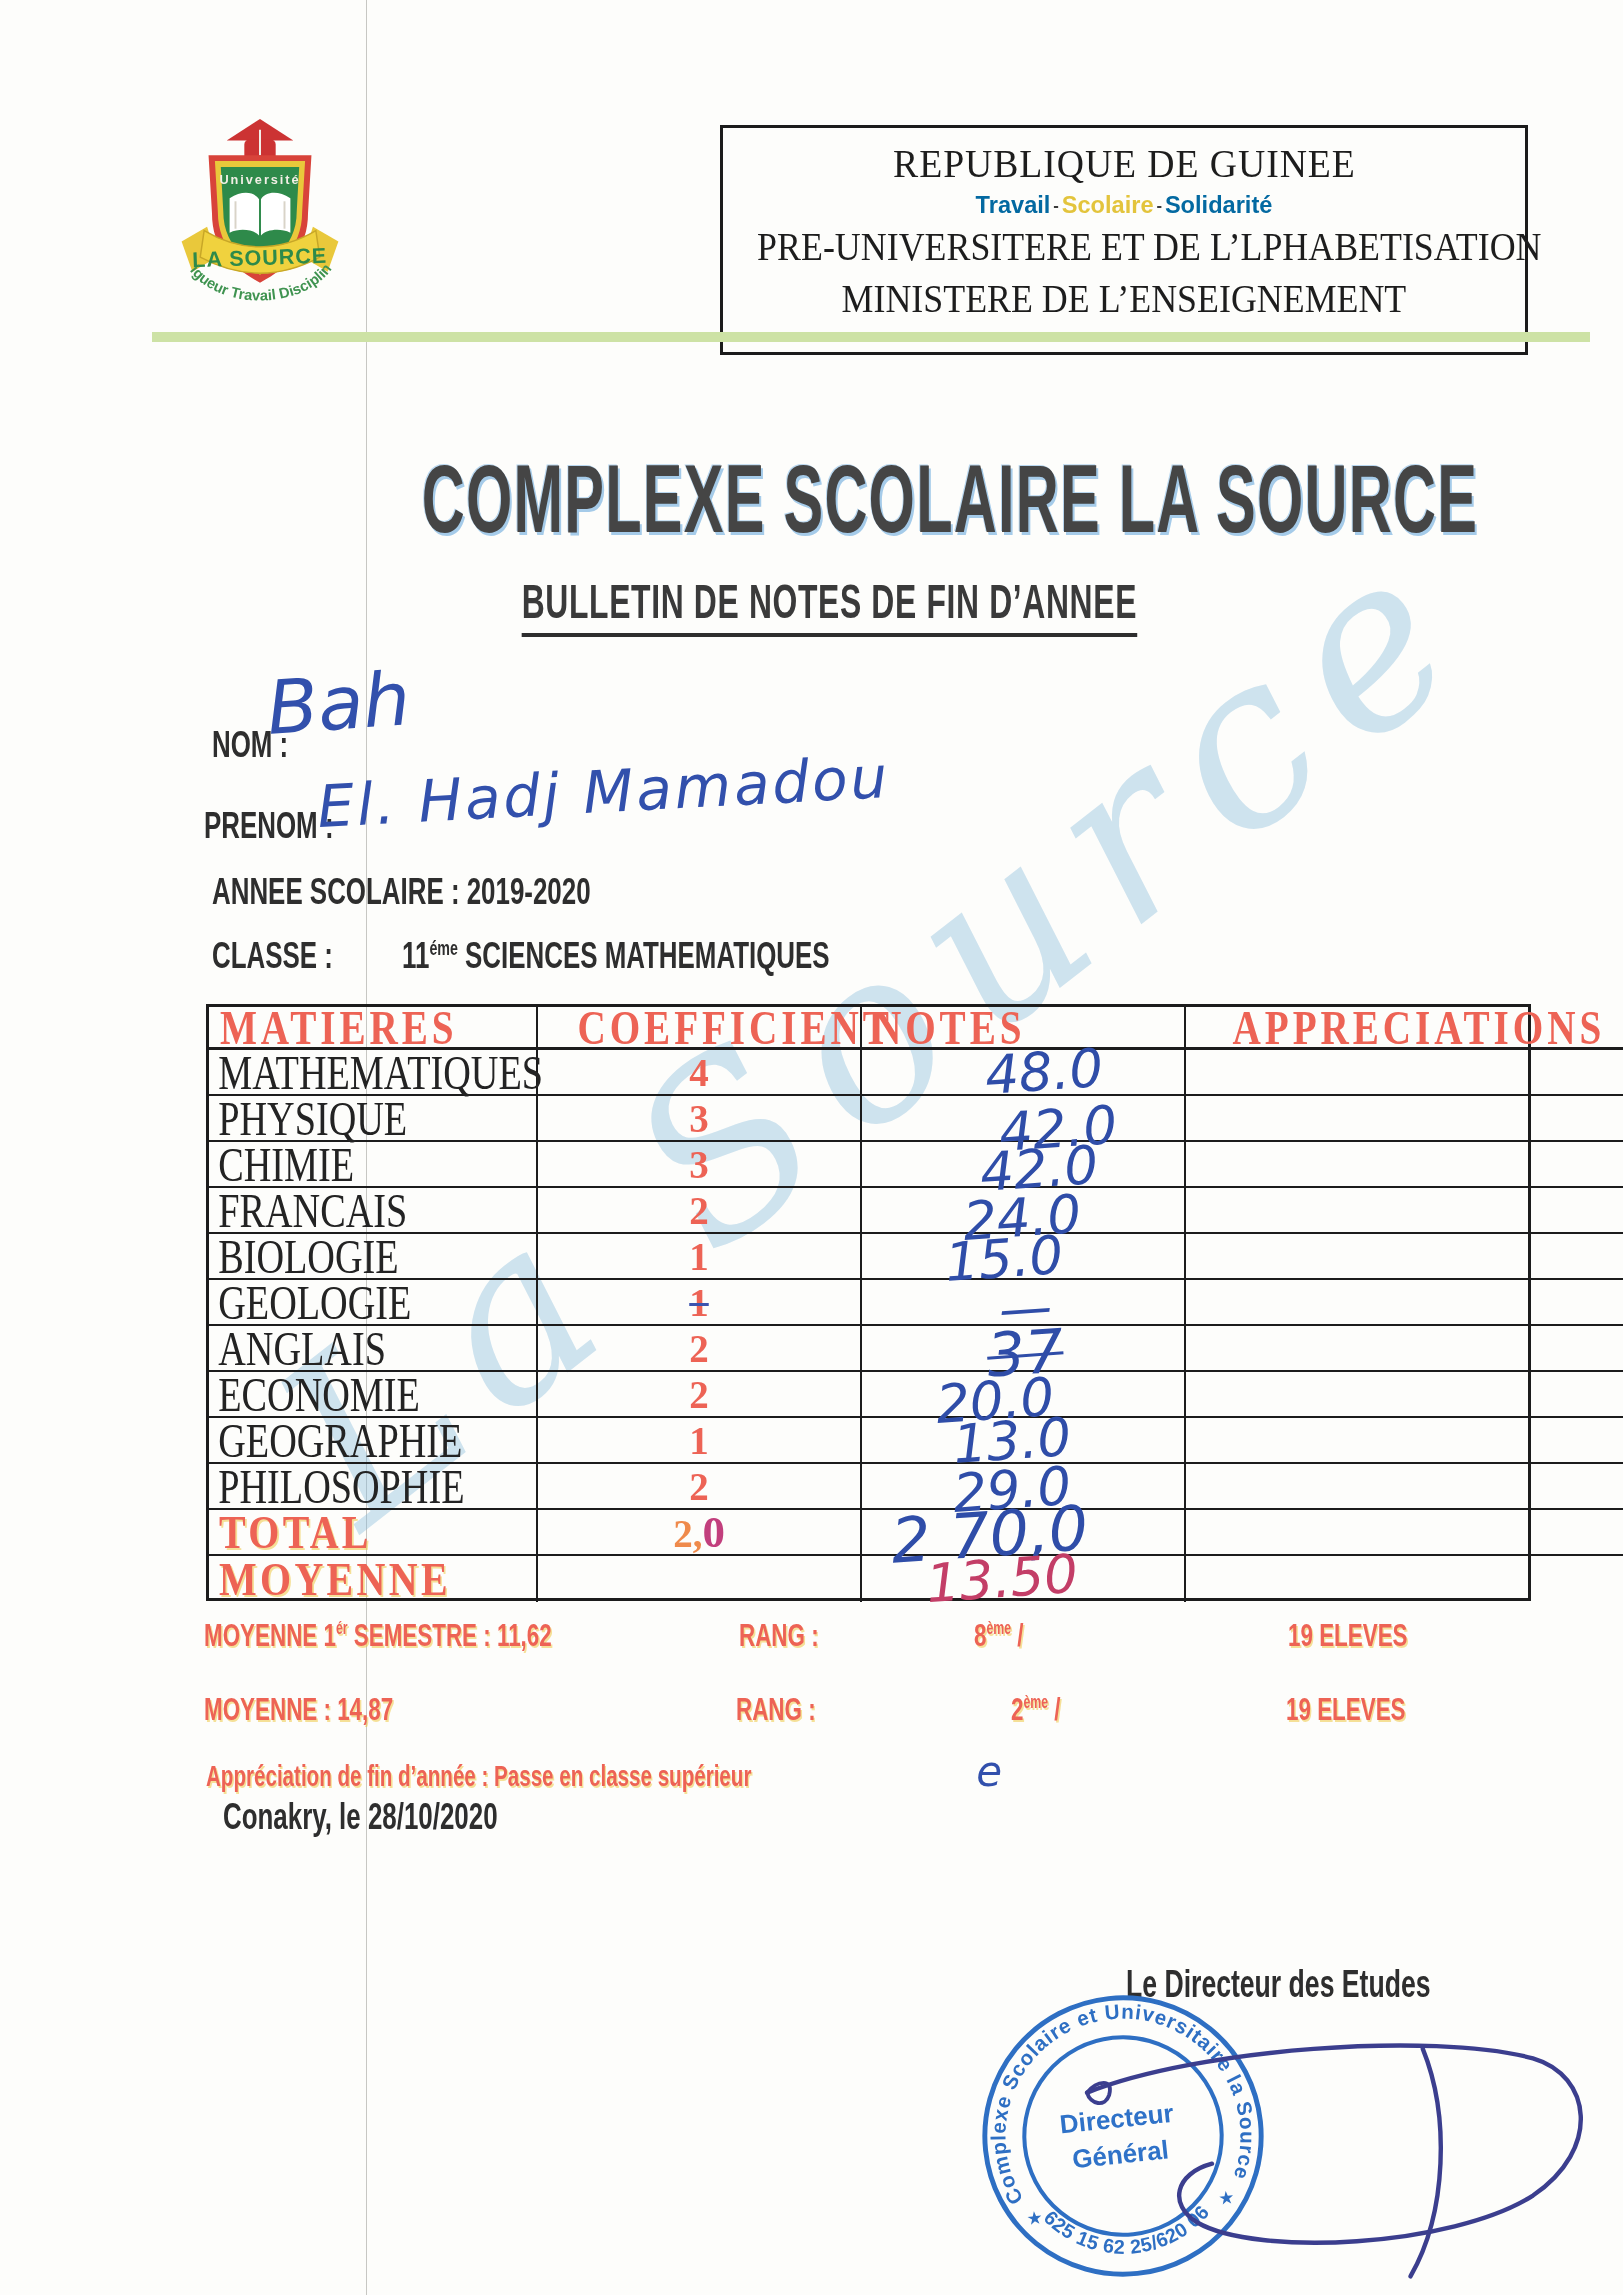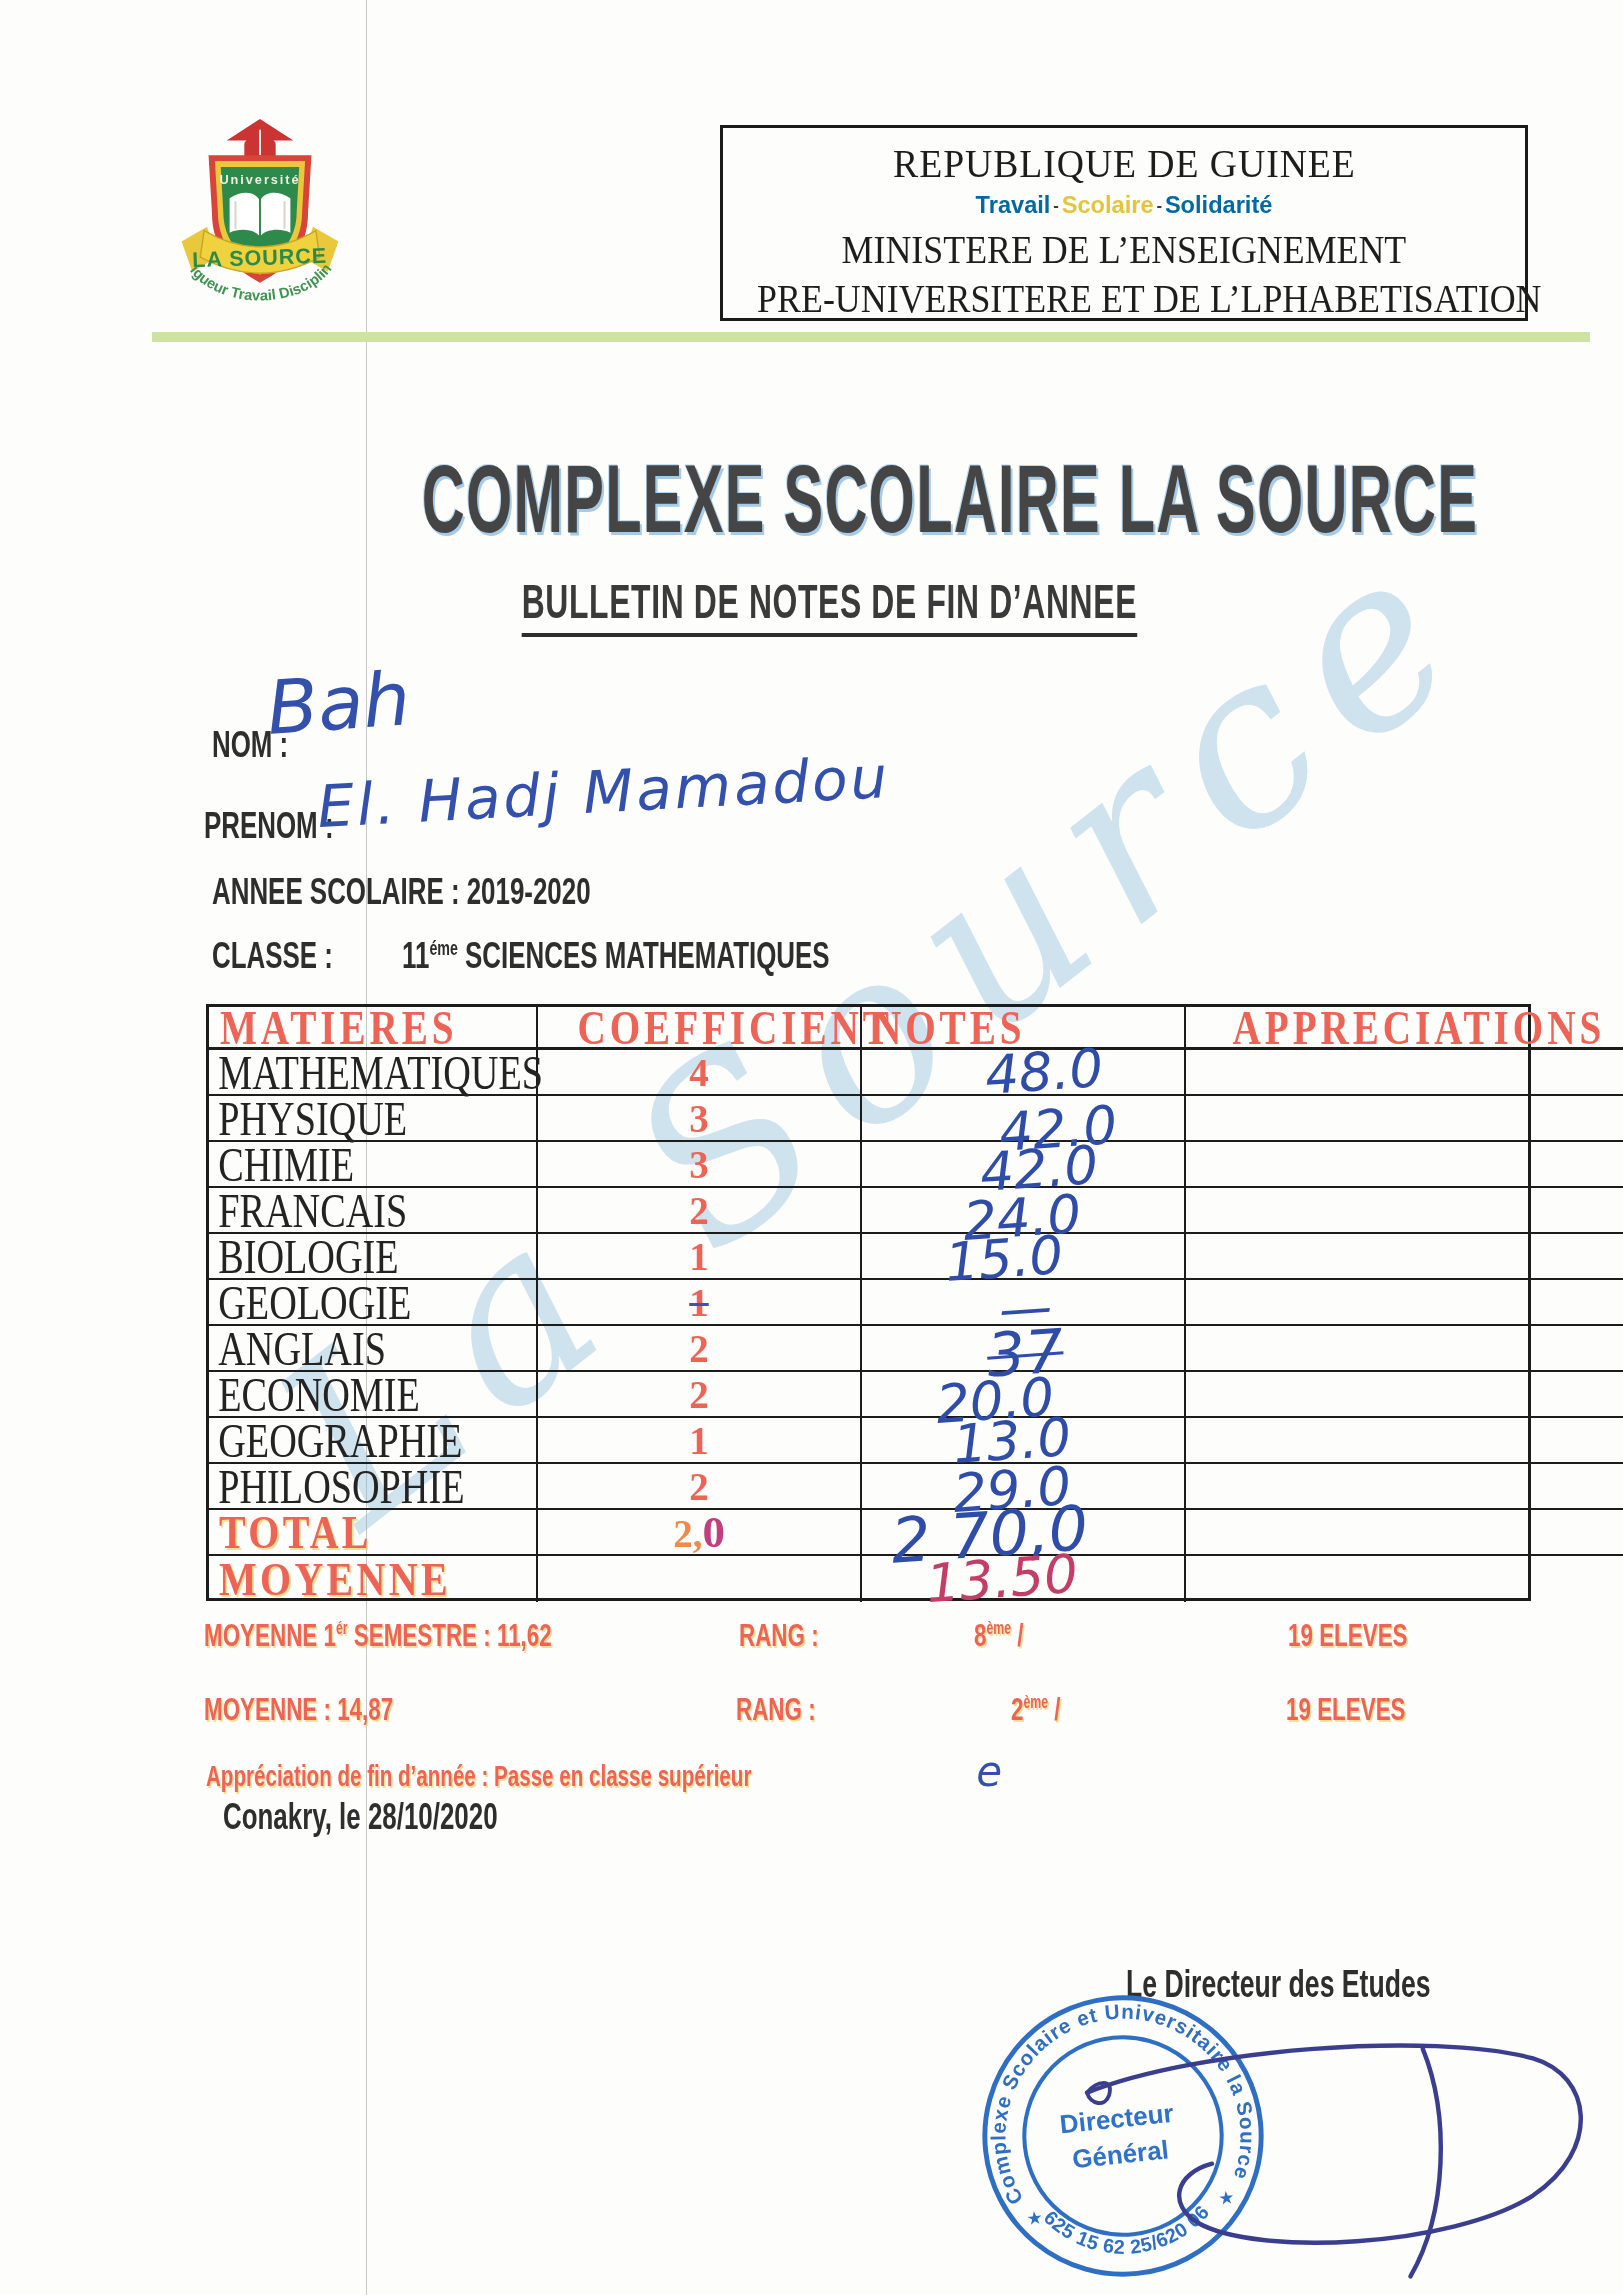--- a/index.html
+++ b/index.html
@@ -2,21 +2,21 @@
 <html style="font-size:7.9px"><head>
 <meta charset="utf-8">
 <style>
   html,body{margin:0;padding:0;background:#e9e9e9;}
   .page{position:relative;width:1623px;height:2295px;background:#fdfdfb;overflow:hidden;
         font-family:"Liberation Sans",sans-serif;}
   .abs{position:absolute;}
   
   .fold-v{position:absolute;left:366px;top:0;width:1px;height:2295px;background:#9a9a96;opacity:.55;}
   
-  .gov-box{position:absolute;left:720px;top:125px;width:808px;height:196px;
+  .gov-box{position:absolute;left:720px;top:125px;width:808px;height:230px;
            border:3.4px solid #1b1b1b;box-sizing:border-box;text-align:center;}
   .serifline{font-family:"Liberation Serif",serif;color:#1d1d1d;display:inline-block;
              transform:scaleX(.92);transform-origin:center;white-space:nowrap;}
   .gov-l1{font-size:41px;margin-top:10.8px;letter-spacing:1px;}
   .gov-motto{font-size:23.6px;font-weight:bold;margin-top:4.9px;white-space:nowrap;}
   .gov-l2{font-size:39px;margin-top:7.9px;}
   .gov-l3{font-size:39px;margin-top:4.9px;}
   .motto-red{color:#0369a1;} .motto-yellow{color:#e3c43c;} .motto-green{color:#0369a1;}
   .motto-sep{color:#3a3a3a;font-size:16.7px;vertical-align:middle;padding:0 2.9px;}
   
@@ -114,22 +114,22 @@
     <text font-family="Liberation Sans, sans-serif" font-size="30" font-weight="bold" fill="#3f9350">
       <textPath href="#logoMottoArc" startOffset="50%" text-anchor="middle">Rigueur Travail Discipline</textPath>
     </text>
   </svg>
 
   <div class="gov-box">
     <div><span class="serifline gov-l1">REPUBLIQUE DE GUINEE</span></div>
     <div class="gov-motto">
       <span class="motto-red">Travail</span><span class="motto-sep">-</span><span class="motto-yellow">Scolaire</span><span class="motto-sep">-</span><span class="motto-green">Solidarité</span>
     </div>
+    <div><span class="serifline gov-l3">PRE-UNIVERSITERE ET DE L’LPHABETISATION</span></div>
     <div><span class="serifline gov-l2">MINISTERE DE L’ENSEIGNEMENT</span></div>
-    <div><span class="serifline gov-l3">PRE-UNIVERSITERE ET DE L’LPHABETISATION</span></div>
   </div>
 
   <div class="green-band"></div>
 
   <div class="watermark">La Source</div>
 
   <div class="title-wrap">
     <span class="cond cond-c school-title">COMPLEXE SCOLAIRE LA SOURCE</span>
   </div>
   <div class="sub-wrap">

